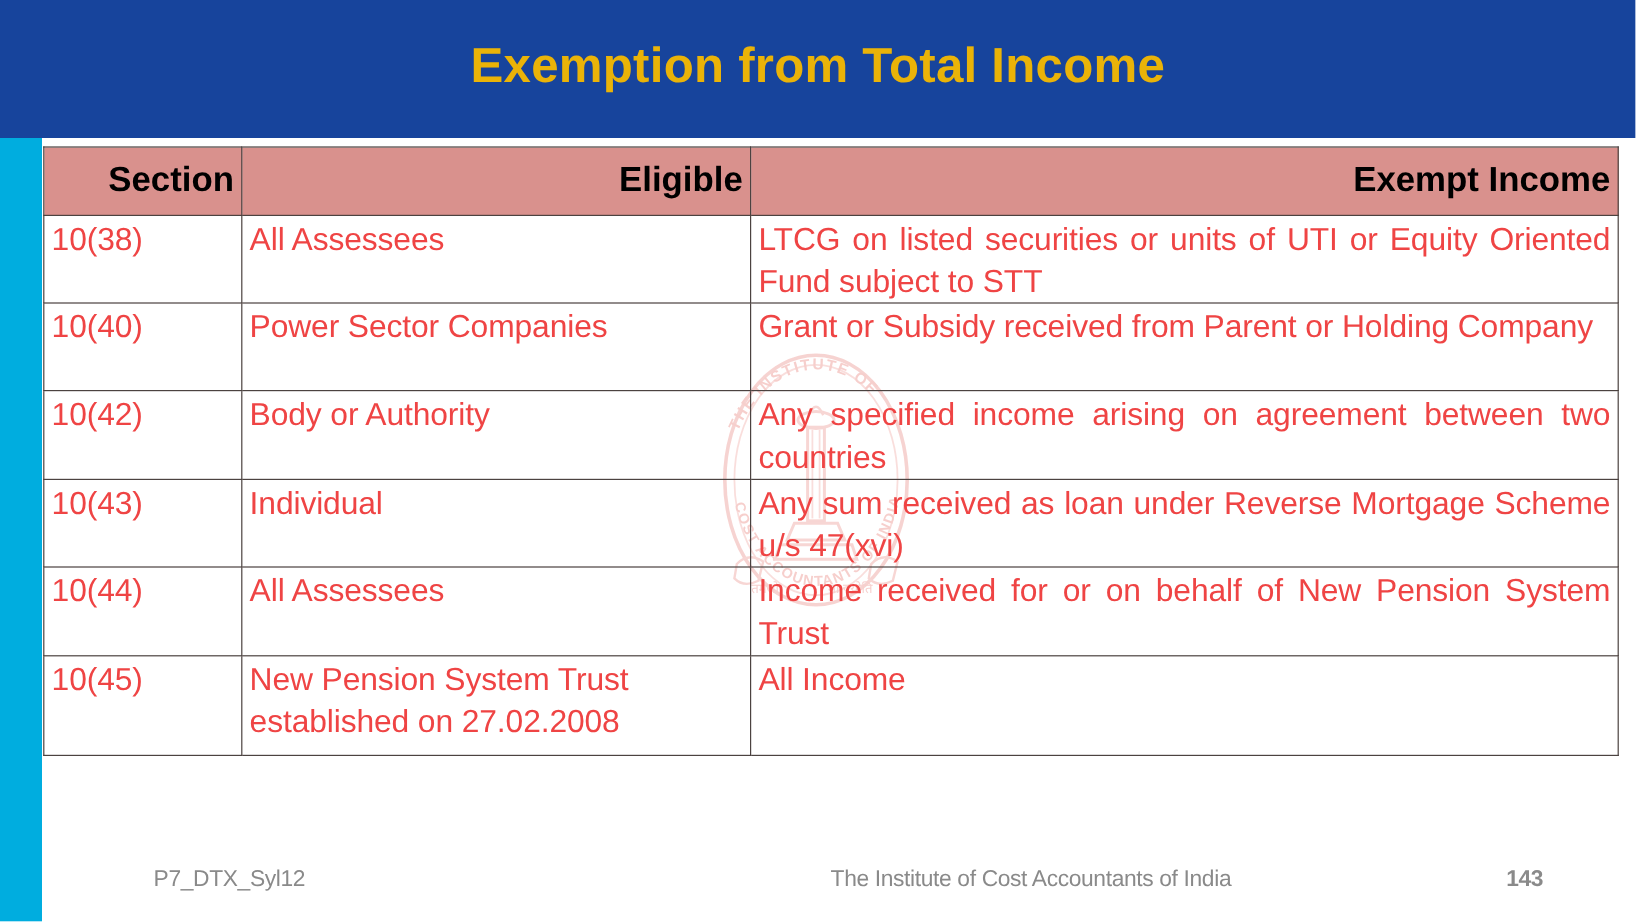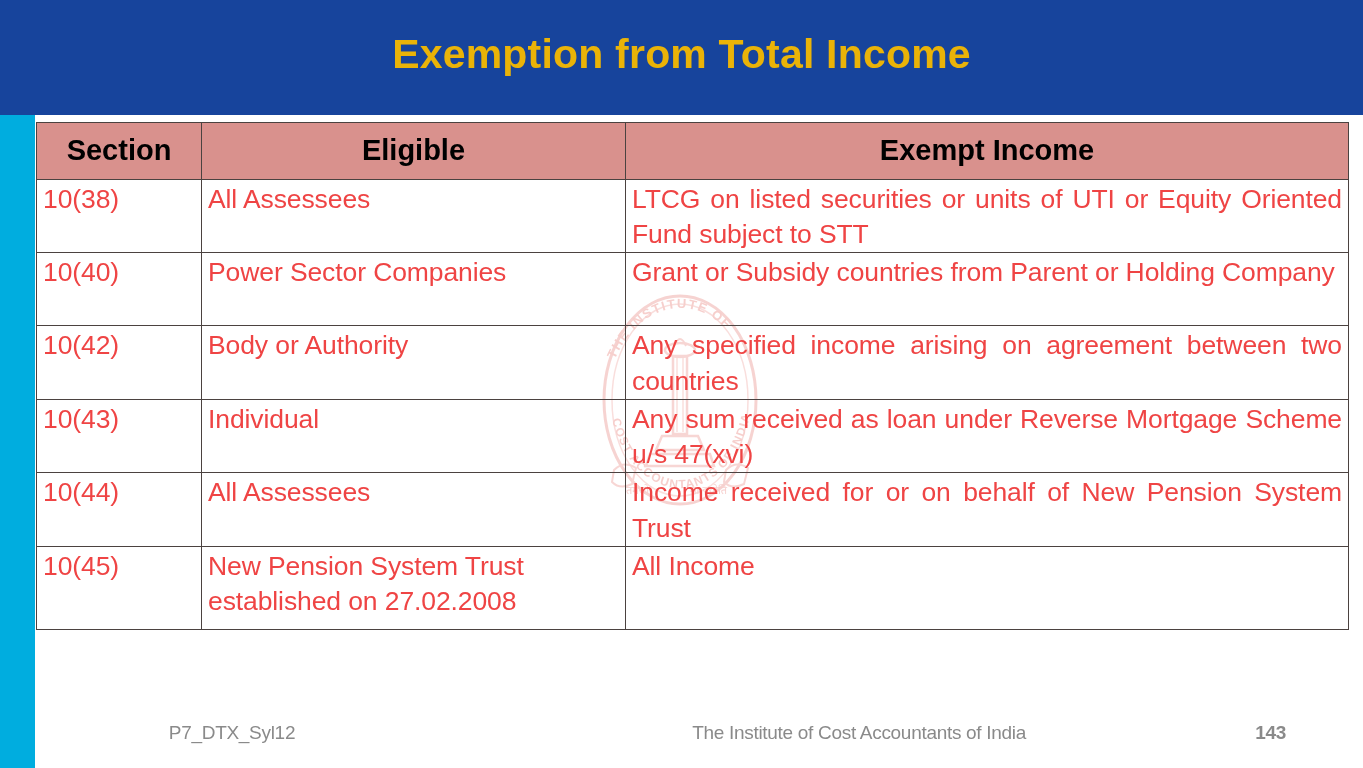--- a/index.html
+++ b/index.html
@@ -74,21 +74,21 @@
     border: 1px solid #4b4240;
     vertical-align: top;
     padding: 2px 6px 0 6px;
     background: transparent;
   }
   #exemption-table thead th {
     background: #d9918d;
     color: #000000;
     font-size: 29px;
     font-weight: bold;
-    text-align: center;
+    text-align: right;
     height: 56px;
     vertical-align: middle;
     padding: 0 6px;
     line-height: 1.1;
   }
   #exemption-table tbody td {
     font-size: 26.5px;
     color: #ef4444;
     font-weight: normal;
     line-height: 1.33;
@@ -114,21 +114,21 @@
     width: 1290px;
     height: 30px;
     display: flex;
     align-items: center;
     font-size: 19px;
     color: #8a8a8a;
     letter-spacing: -0.3px;
   }
   #footer-left {
     width: 300px;
-    text-align: center;
+    text-align: left;
     padding-left: 92px;
     box-sizing: border-box;
     white-space: nowrap;
   }
   #footer-center {
     flex: 1;
     text-align: right;
     white-space: nowrap;
   }
   #footer-right {
@@ -194,21 +194,21 @@
   </thead>
   <tbody>
     <tr class="row-h72">
       <td class="cell-section">10(38)</td>
       <td class="cell-eligible">All Assessees</td>
       <td class="cell-exempt">LTCG on listed securities or units of UTI or Equity Oriented Fund subject to STT</td>
     </tr>
     <tr class="row-h72">
       <td class="cell-section">10(40)</td>
       <td class="cell-eligible">Power Sector Companies</td>
-      <td class="cell-exempt">Grant or Subsidy countries from Parent or Holding Company</td>
+      <td class="cell-exempt">Grant or Subsidy received from Parent or Holding Company</td>
     </tr>
     <tr class="row-h72">
       <td class="cell-section">10(42)</td>
       <td class="cell-eligible">Body or Authority</td>
       <td class="cell-exempt">Any specified income arising on agreement between two countries</td>
     </tr>
     <tr class="row-h72">
       <td class="cell-section">10(43)</td>
       <td class="cell-eligible">Individual</td>
       <td class="cell-exempt">Any sum received as loan under Reverse Mortgage Scheme u/s 47(xvi)</td>

